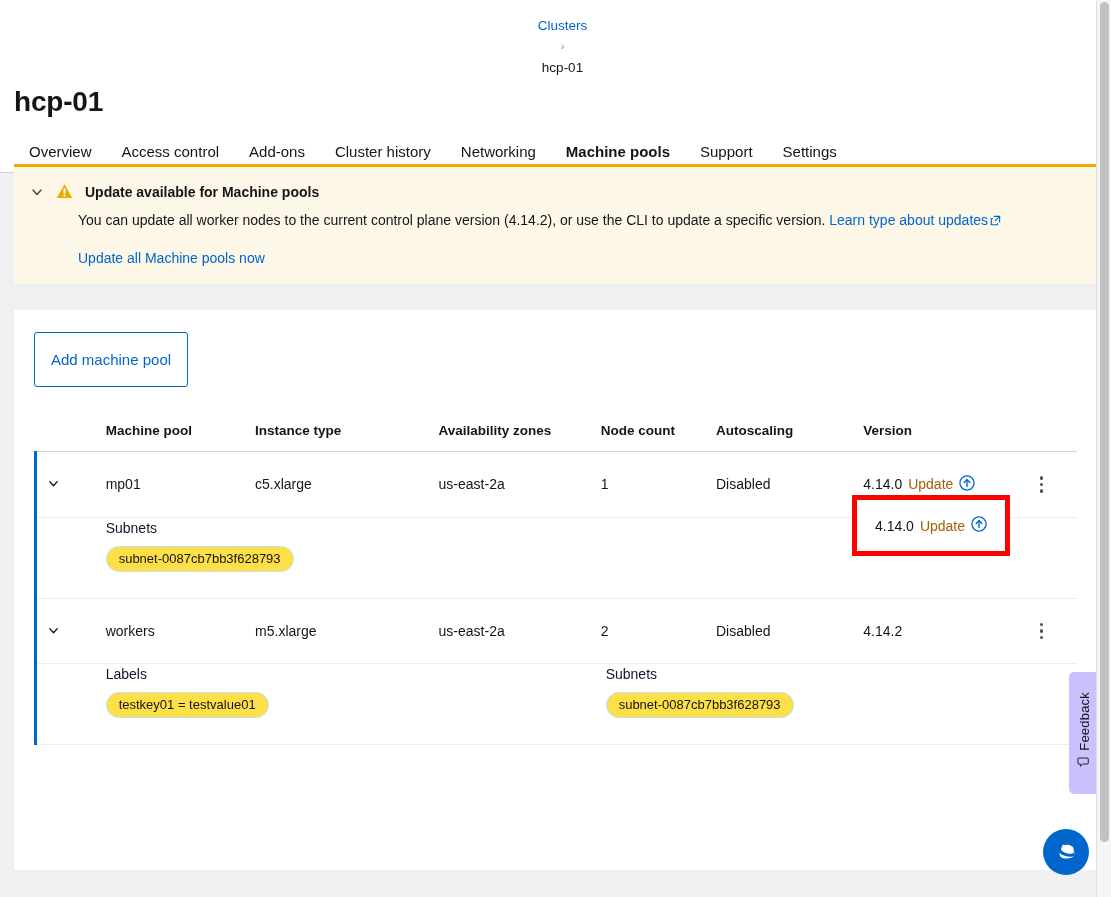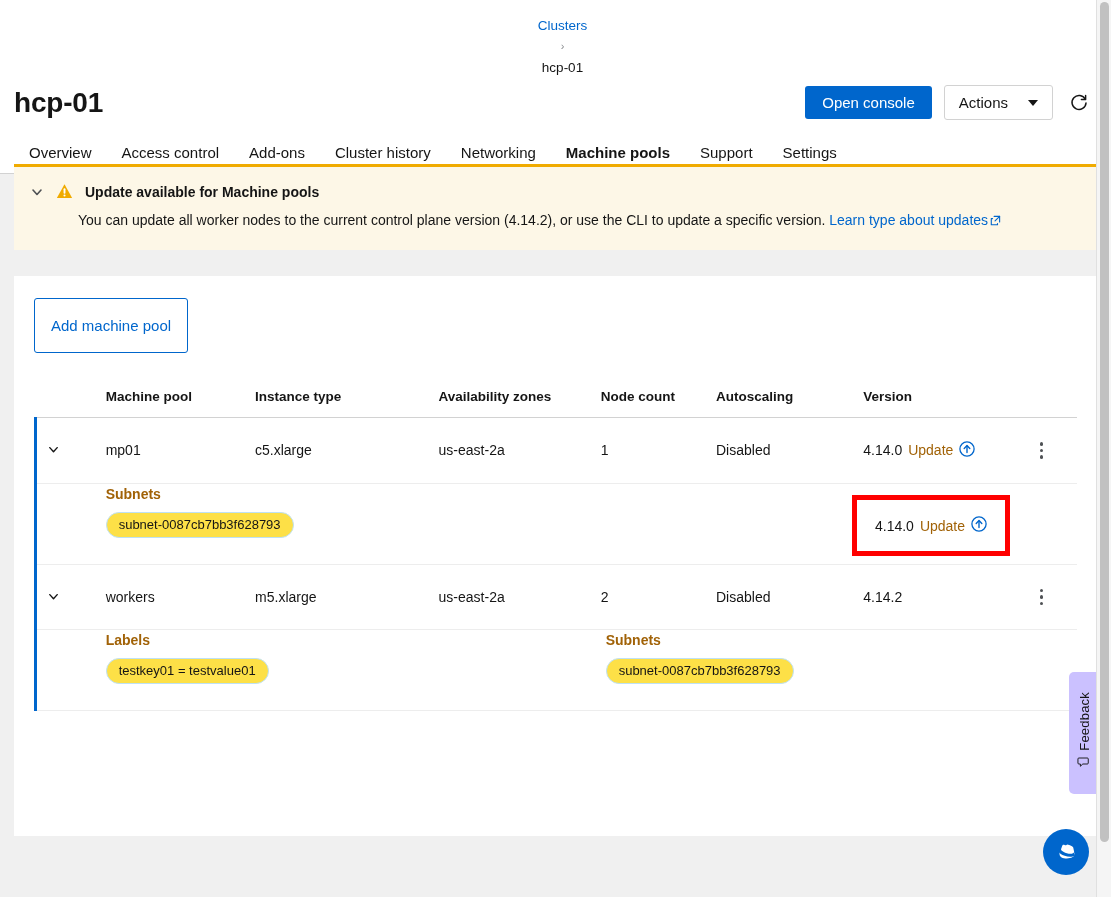--- a/index.html
+++ b/index.html
@@ -216,21 +216,21 @@
     border: 5px solid #ff0000;
     background: #fff;
     display: flex; align-items: center; justify-content: center;
     z-index: 5;
   }
 
   
   .detail-wrap { display: flex; padding-top: 2px; }
   .detail-group { }
   .detail-label {
-    font-size: 14px; font-weight: bold; color: #a16207;
+    font-size: 14px; font-weight: normal; color: #0f172a;
     margin-bottom: 10px;
   }
   .chip {
     display: inline-block;
     background: #fde047;
     border: 1px solid #bee1f4;
     border-radius: 14px;
     color: #151515;
     font-size: 13px;
     padding: 4px 12px 5px 12px;
@@ -291,33 +291,20 @@
   <div class="header-zone">
 
     <nav class="breadcrumb">
       <a>Clusters</a>
       <span class="bc-sep">›</span>
       <span class="bc-current">hcp-01</span>
     </nav>
 
     <div class="title-row">
       <h1 class="page-title">hcp-01</h1>
-      <div class="title-actions">
-        <button class="btn-primary">Open console</button>
-        <button class="btn-secondary">
-          <span>Actions</span>
-          <span class="caret-down"></span>
-        </button>
-        <button class="refresh-btn">
-          <svg width="20" height="20" viewBox="0 0 20 20">
-            <path d="M16.2 6.2 A7 7 0 1 0 17 10" fill="none" stroke="#151515" stroke-width="1.5" stroke-linecap="round"></path>
-            <path d="M16.6 2.4 L16.6 6.6 L12.4 6.6" fill="none" stroke="#151515" stroke-width="1.5" stroke-linecap="round" stroke-linejoin="round"></path>
-          </svg>
-        </button>
-      </div>
     </div>
 
     <div class="tabs">
       <div class="tab">Overview</div>
       <div class="tab">Access control</div>
       <div class="tab">Add-ons</div>
       <div class="tab">Cluster history</div>
       <div class="tab">Networking</div>
       <div class="tab active">Machine pools</div>
       <div class="tab">Support</div>
@@ -344,20 +331,23 @@
         <span class="alert-title">Update available for Machine pools</span>
       </div>
       <div class="alert-body">
         <span>You can update all worker nodes to the current control plane version (4.14.2), or use the CLI to update a specific version.</span>
         <a>Learn type about updates</a><span class="ext-icon"><svg width="11" height="11" viewBox="0 0 12 12">
               <path d="M4.5 1.5 H10.5 V7.5" fill="none" stroke="#0066cc" stroke-width="1.2" stroke-linecap="round" stroke-linejoin="round"></path>
               <path d="M10.5 1.5 L5.5 6.5" fill="none" stroke="#0066cc" stroke-width="1.2" stroke-linecap="round"></path>
               <path d="M8.2 9.4 V10.7 H1.4 V3.9 H2.8" fill="none" stroke="#0066cc" stroke-width="1.2" stroke-linecap="round" stroke-linejoin="round"></path>
             </svg></span>
       </div>
+      <div class="alert-action">
+        <a>Update all Machine pools now</a>
+      </div>
     </div>
 
     <div class="card">
       <button class="btn-outline">Add machine pool</button>
 
       <table class="mp-table">
         <colgroup>
           <col class="col-toggle">
             <col class="col-name">
             <col class="col-type">

